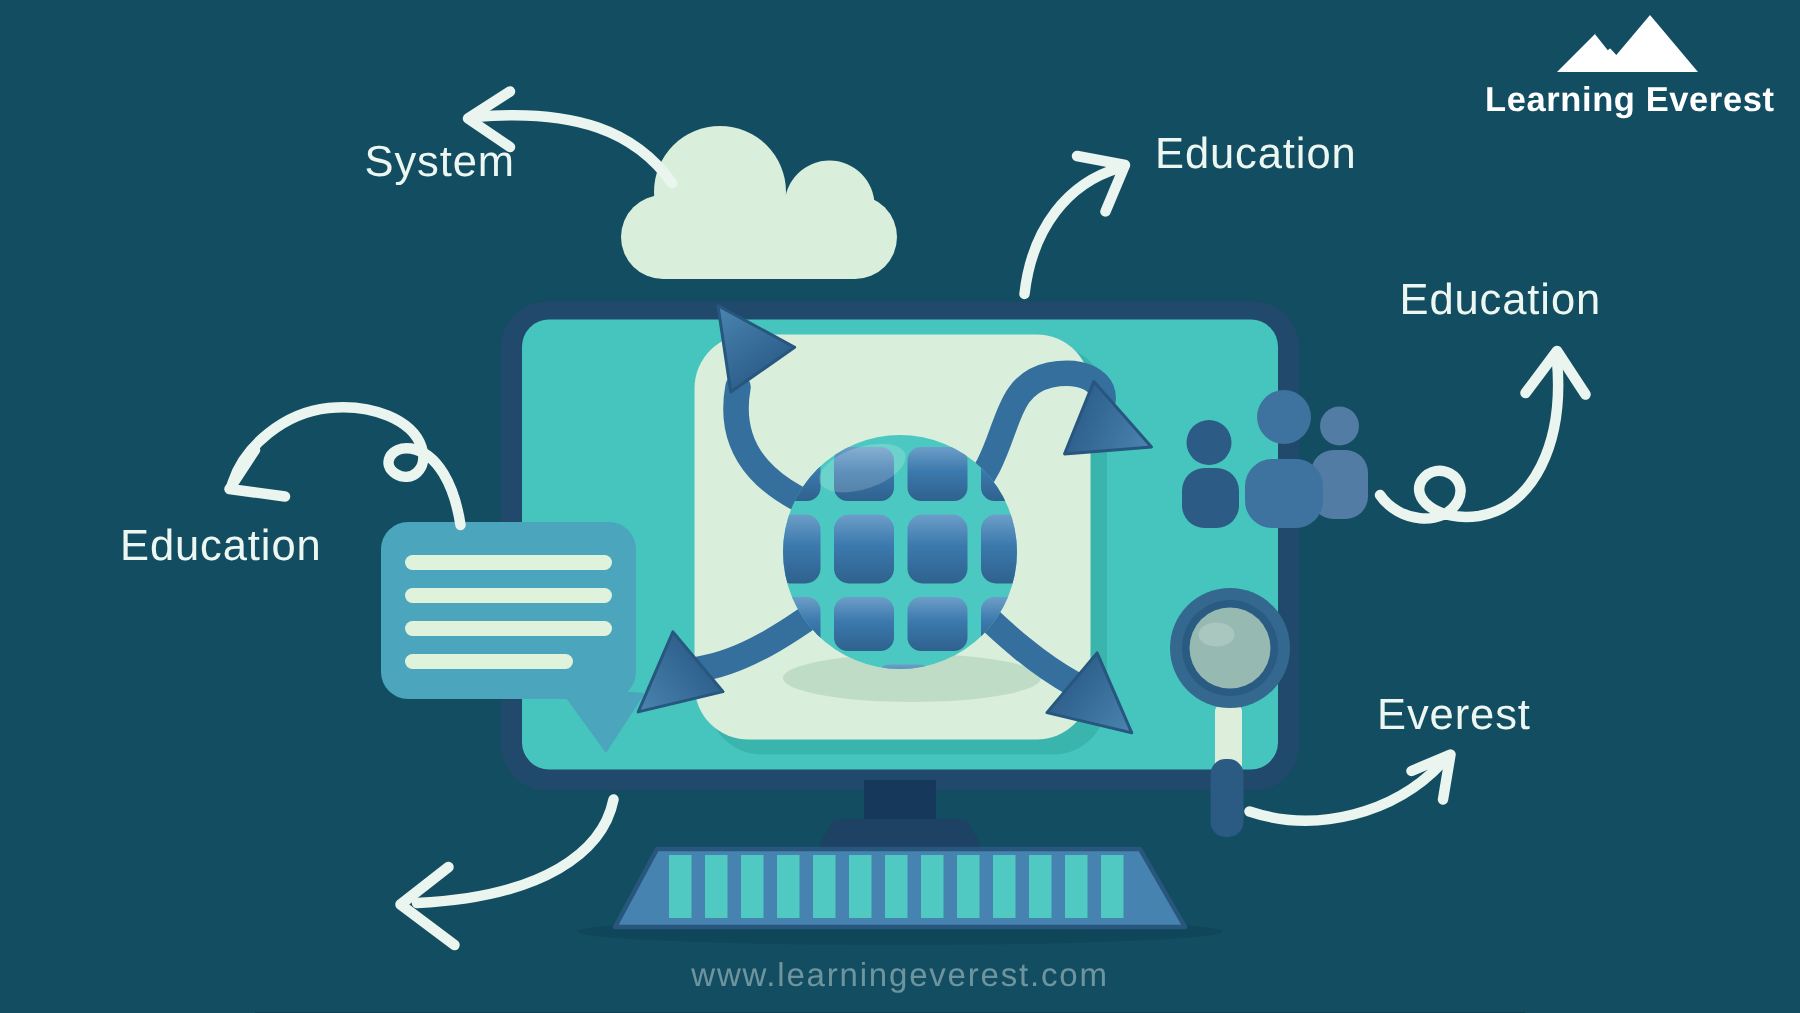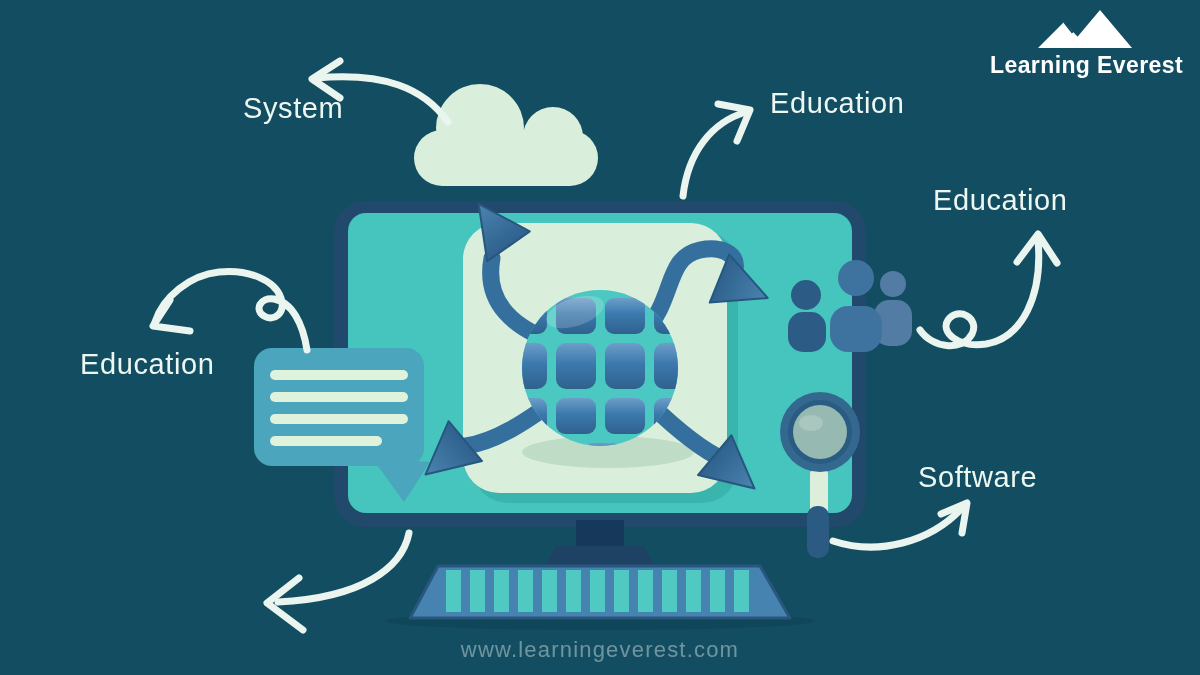--- a/index.html
+++ b/index.html
@@ -185,21 +185,21 @@
     <g>
       <path d="M 409,533 C 402,568 362,598 278,602"></path>
       <polyline points="299,578 267,603 303,630"></polyline>
     </g>
   </svg>
 
   <div class="label" style="left:243px;top:92px">System</div>
   <div class="label" style="left:770px;top:87px">Education</div>
   <div class="label" style="left:933px;top:184px">Education</div>
   <div class="label" style="left:80px;top:348px">Education</div>
-  <div class="label" style="left:918px;top:461px">Software</div>
+  <div class="label" style="left:918px;top:461px">Everest</div>
 
   <div class="logo">
     <svg width="130" height="42" viewBox="0 0 130 42">
       <polygon points="80,2 112,40 48,40" fill="#FFFFFF"></polygon>
       <polygon points="44,14 68,40 18,40" fill="#FFFFFF"></polygon>
       <polyline points="44,14 52,24 58,19" fill="none" stroke="#134D61" stroke-width="2"></polyline>
       <polyline points="80,2 72,20 80,16 86,26" fill="none" stroke="#134D61" stroke-width="0"></polyline>
       <polygon points="80,2 94,19 88,16 84,21 76,12" fill="#134D61" opacity="0"></polygon>
     </svg>
     <div class="logo-text">Learning Everest</div>

